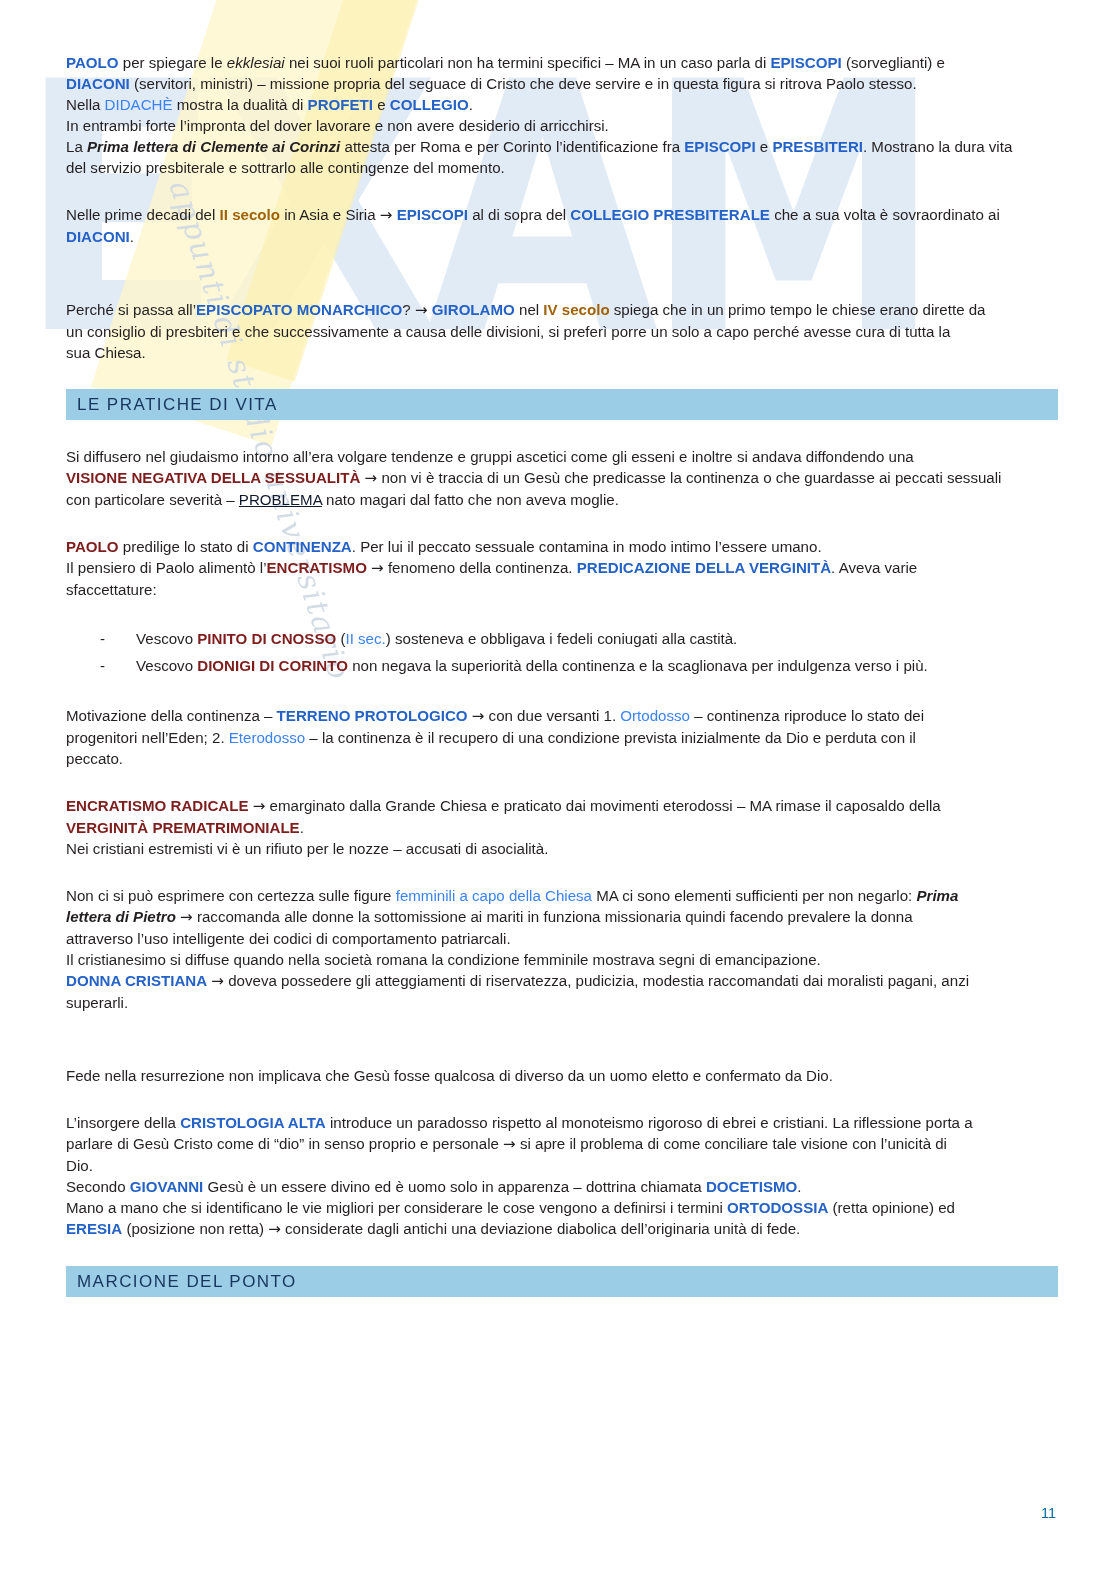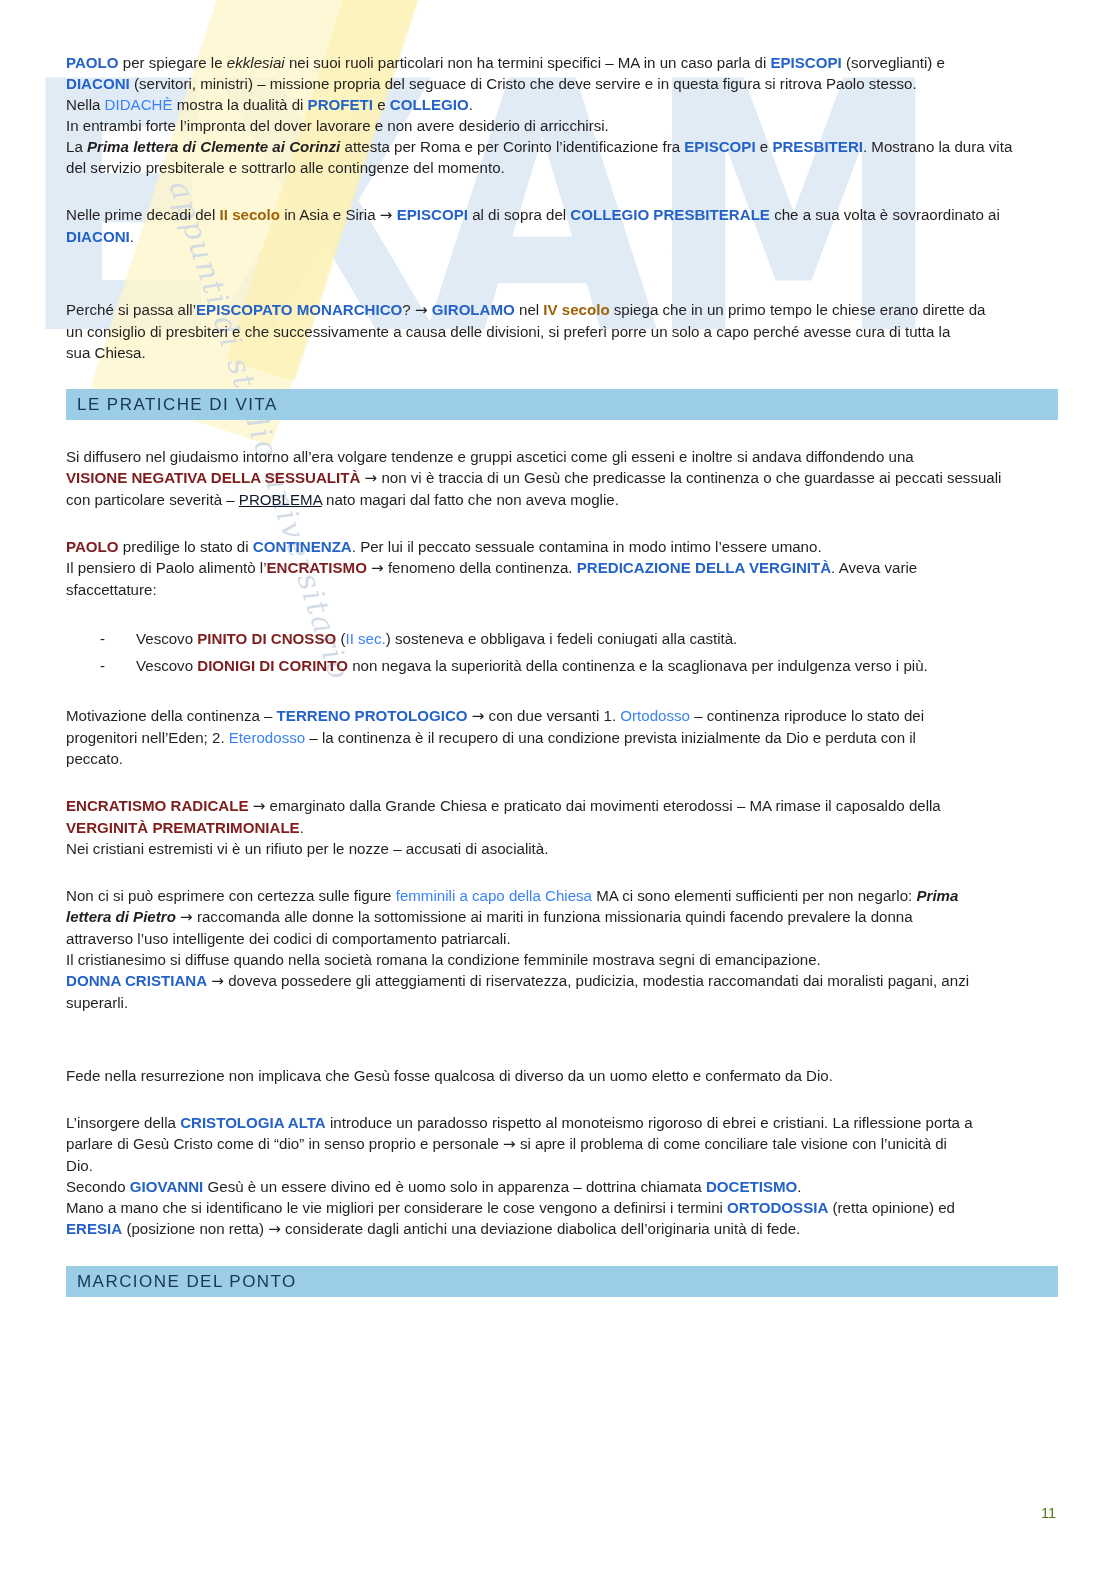--- a/index.html
+++ b/index.html
@@ -140,21 +140,21 @@
     color: #231f20;
   }
   .li-body { flex: 1 1 auto; }
 
   
   .page-no {
     position: absolute;
     right: 60px;
     bottom: 58px;
     font-size: 14.5px;
-    color: #4d7c0f;
+    color: #0369a1;
     z-index: 2;
   }
   .arrow { font-family: "DejaVu Sans", sans-serif; }
 </style>
 </head>
 <body>
 
 <div id="page">
 
   <div class="wm-layer">

